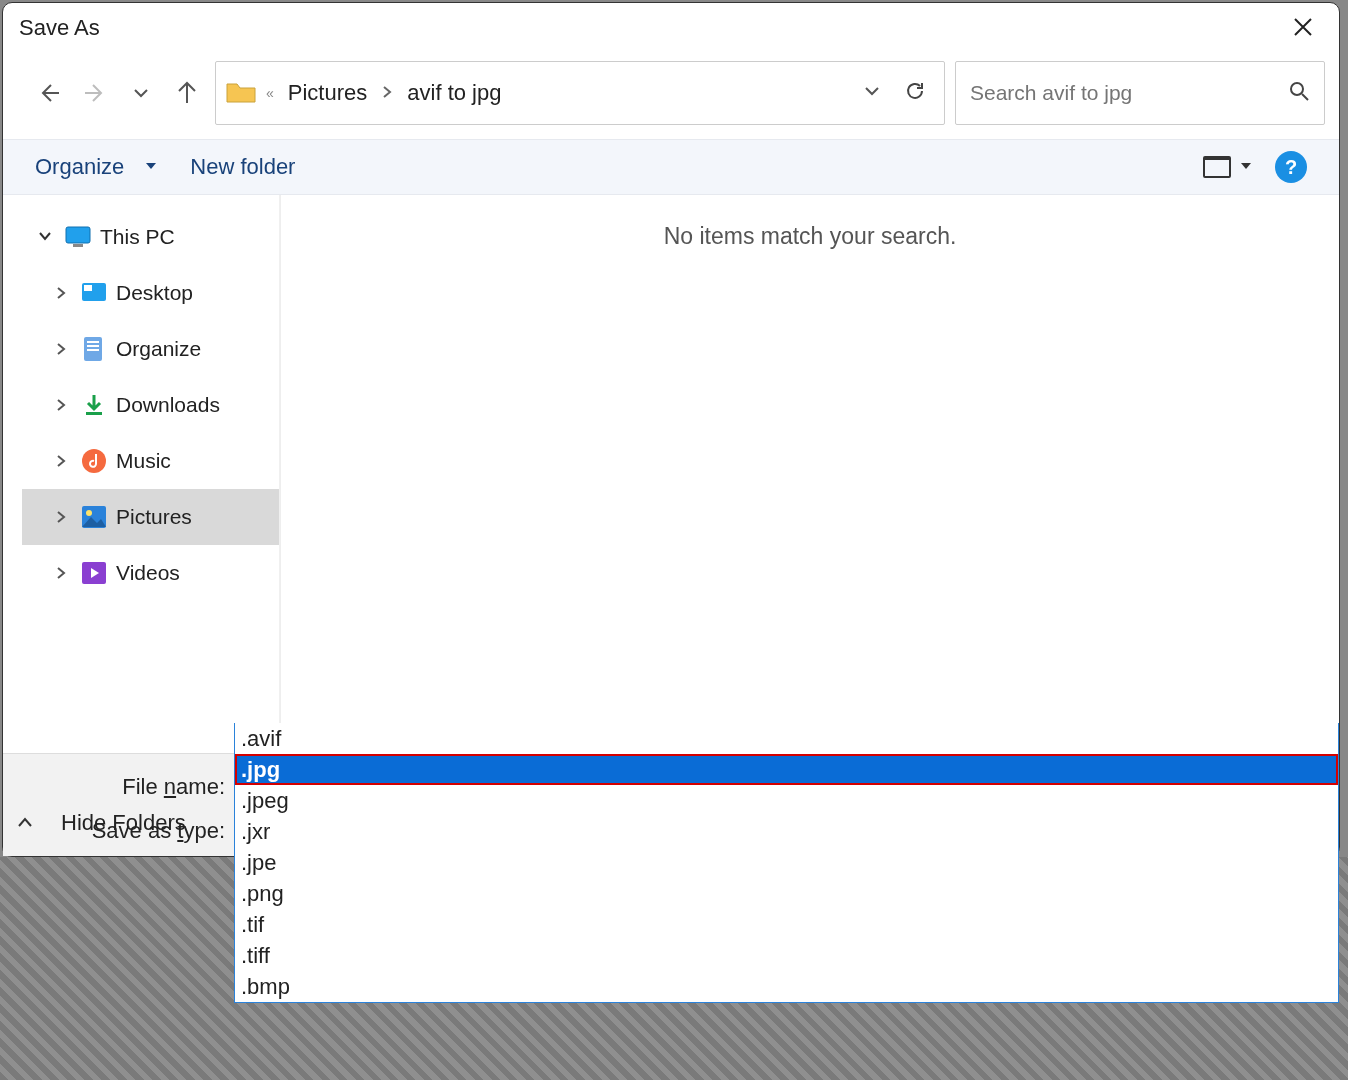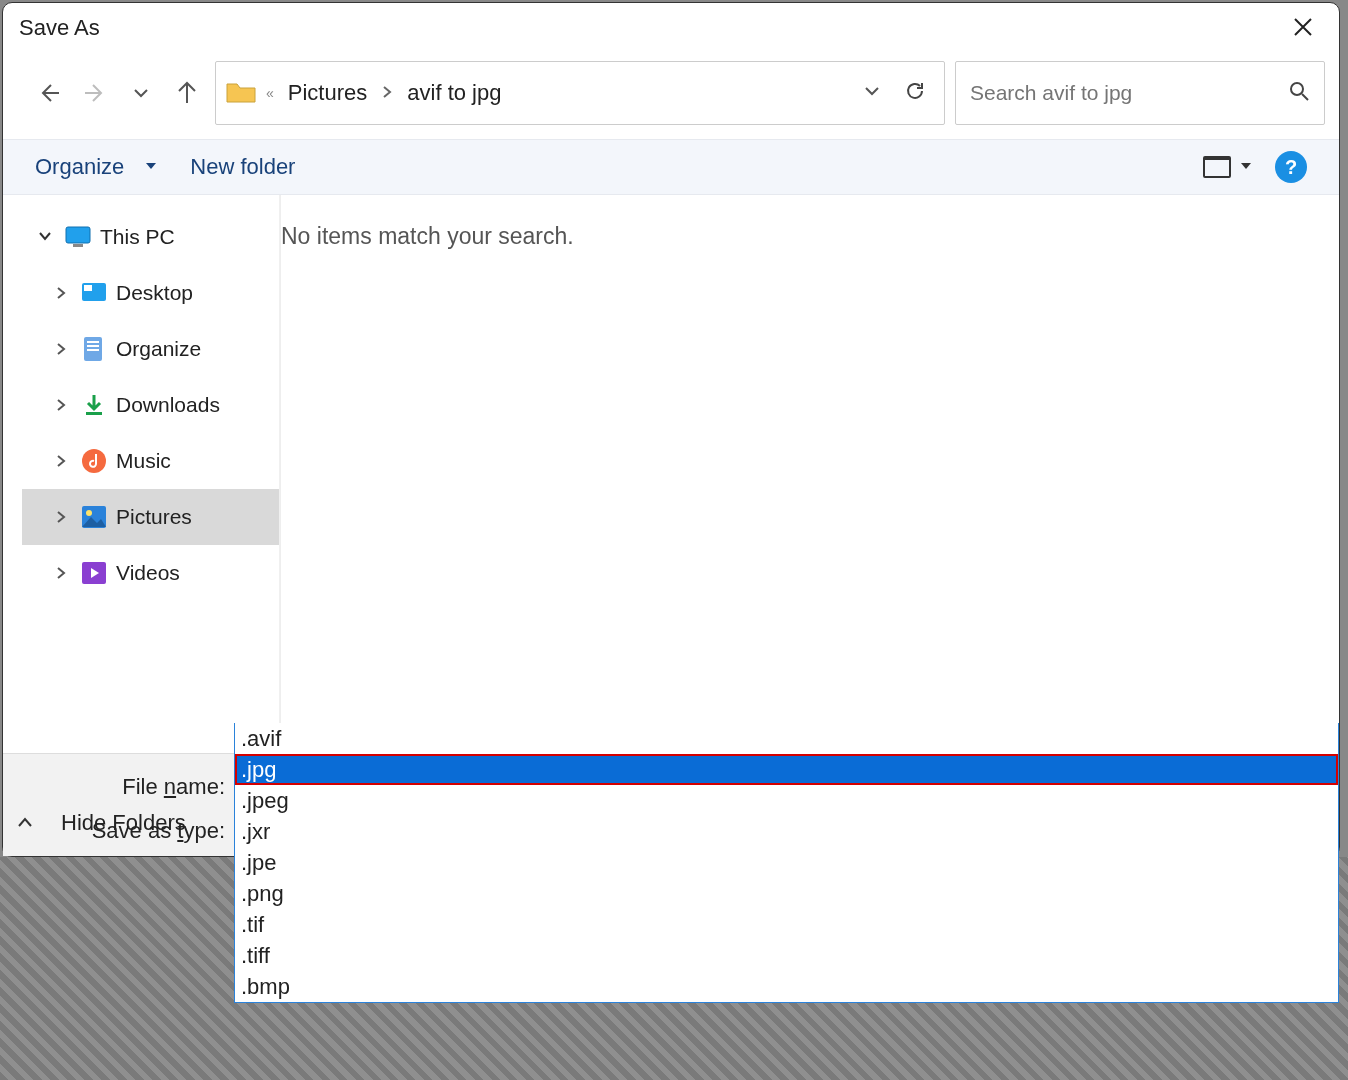--- a/index.html
+++ b/index.html
@@ -123,21 +123,21 @@
     position: absolute; right: -18px; top: 0; width: 18px; height: 100%;
     background: #ececec;
   }
   .scrollthumb {
     position: absolute; right: -18px; top: 220px; width: 18px; height: 135px;
     background: #888;
   }
   .content {
     flex: 1;
     padding-top: 28px;
-    text-align: left;
+    text-align: center;
     color: #555;
     font-size: 23px;
     position:relative;
     border-left: 1px solid #eee;
   }
   .bottompanel {
     background: #f2f2f2;
     border-top: 1px solid #ddd;
     padding: 14px 12px 0 12px;
   }
@@ -162,21 +162,21 @@
     top: 720px;
     right: 0;
     background: #fff;
     border: 1px solid #2a82da;
     border-top: none;
     font-size: 22px;
     z-index: 50;
   }
   .dropdown .opt { padding: 1px 6px; color: #222; line-height:29px;}
   .dropdown .opt.hl { background: #0a6cd6; color: #fff; }
-  .dropdown .opt.boxed { outline: 2px solid #d40000; outline-offset: -2px; }
+  .dropdown .opt.boxed { outline: 2px solid #d40000; outline-offset: -2px; font-weight: bold; }
   .hidefolders {
     display: flex; align-items:center; gap:28px;
     position:absolute; left:14px; bottom:20px; font-size:22px; color:#222;
   }
   .bgstrip {
     position:absolute; left:0; right:0; top:857px; bottom:0;
     background:
       repeating-linear-gradient(45deg,#777 0 6px,#999 6px 12px),
       #888;
     filter: grayscale(1) contrast(0.6);

